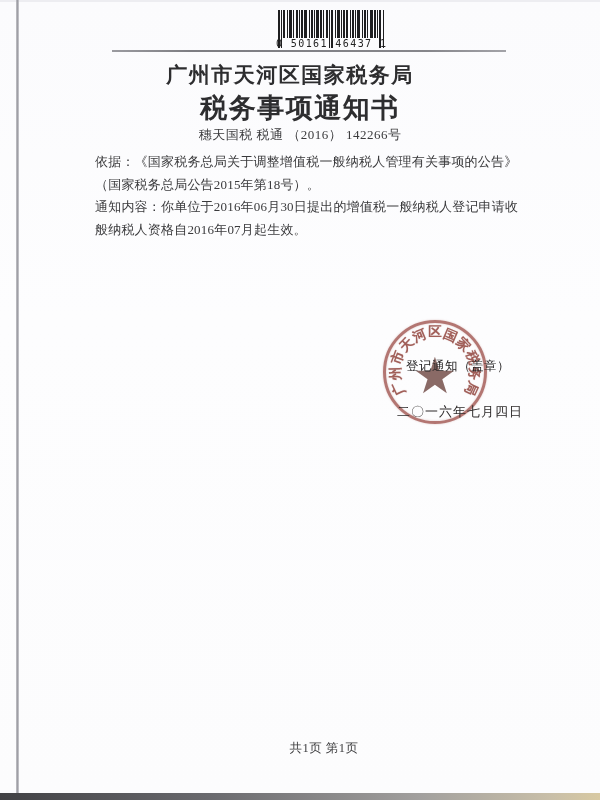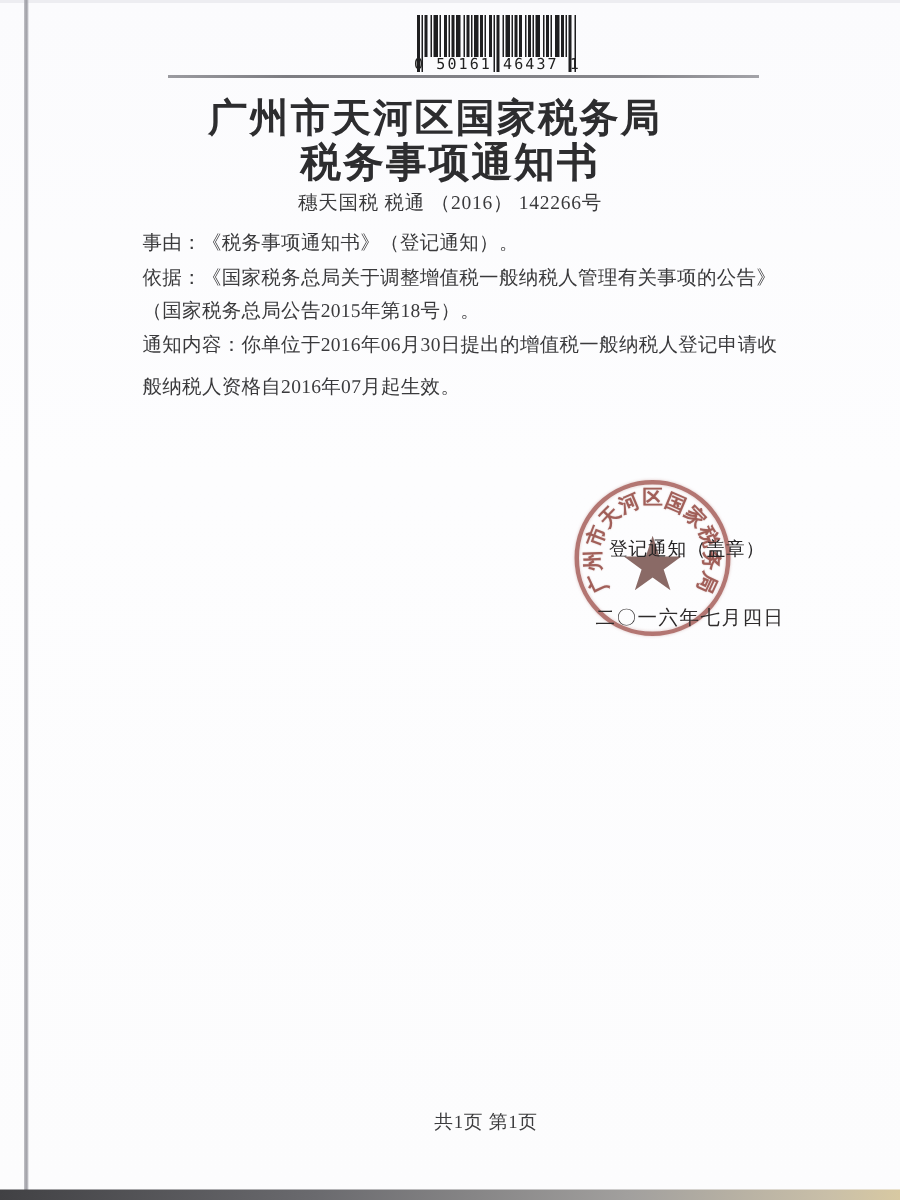--- a/index.html
+++ b/index.html
@@ -37,21 +37,21 @@
     font-size:10px;color:#222;letter-spacing:1.4px;white-space:pre;
     background:transparent;
   }
   .rule-under-barcode{
     position:absolute;left:112px;top:50px;width:394px;height:2px;
     background:linear-gradient(90deg,#9b9ba0,#7d7d82 20%,#86868b 80%,#a3a3a8);
   }
   
   .title-1{
     position:absolute;left:0;top:61px;width:580px;text-align:center;
-    font-size:26px;font-weight:600;color:#2d2d2f;letter-spacing:1.5px;
+    font-size:21px;font-weight:600;color:#2d2d2f;letter-spacing:1.5px;
   }
   .title-2{
     position:absolute;left:0;top:90px;width:600px;text-align:center;
     font-size:27px;font-weight:600;color:#2d2d2f;letter-spacing:1.5px;
   }
   .doc-number{
     position:absolute;left:0;top:126px;width:600px;text-align:center;
     font-size:13px;color:#3a3a3c;letter-spacing:.5px;
   }
   
@@ -144,21 +144,20 @@
     <div class="barcode-digits">0 50161 46437 1</div>
   </div>
 
   <div class="rule-under-barcode"></div>
 
   <div class="title-1">广州市天河区国家税务局</div>
   <div class="title-2">税务事项通知书</div>
   <div class="doc-number">穗天国税 税通 （2016） 142266号</div>
 
   <div class="body-text" id="body-text">
-      <div class="body-line">事由：《税务事项通知书》（登记通知）。</div>
       <div class="body-line">依据：《国家税务总局关于调整增值税一般纳税人管理有关事项的公告》</div>
       <div class="body-line">（国家税务总局公告2015年第18号）。</div>
       <div class="body-line">通知内容：你单位于2016年06月30日提出的增值税一般纳税人登记申请收</div>
       <div class="body-line">般纳税人资格自2016年07月起生效。</div>
     </div>
 
   <div class="stamp">
     <div class="stamp-circle"></div>
     <div class="stamp-star">★</div>
     <div id="stamp-ring">

